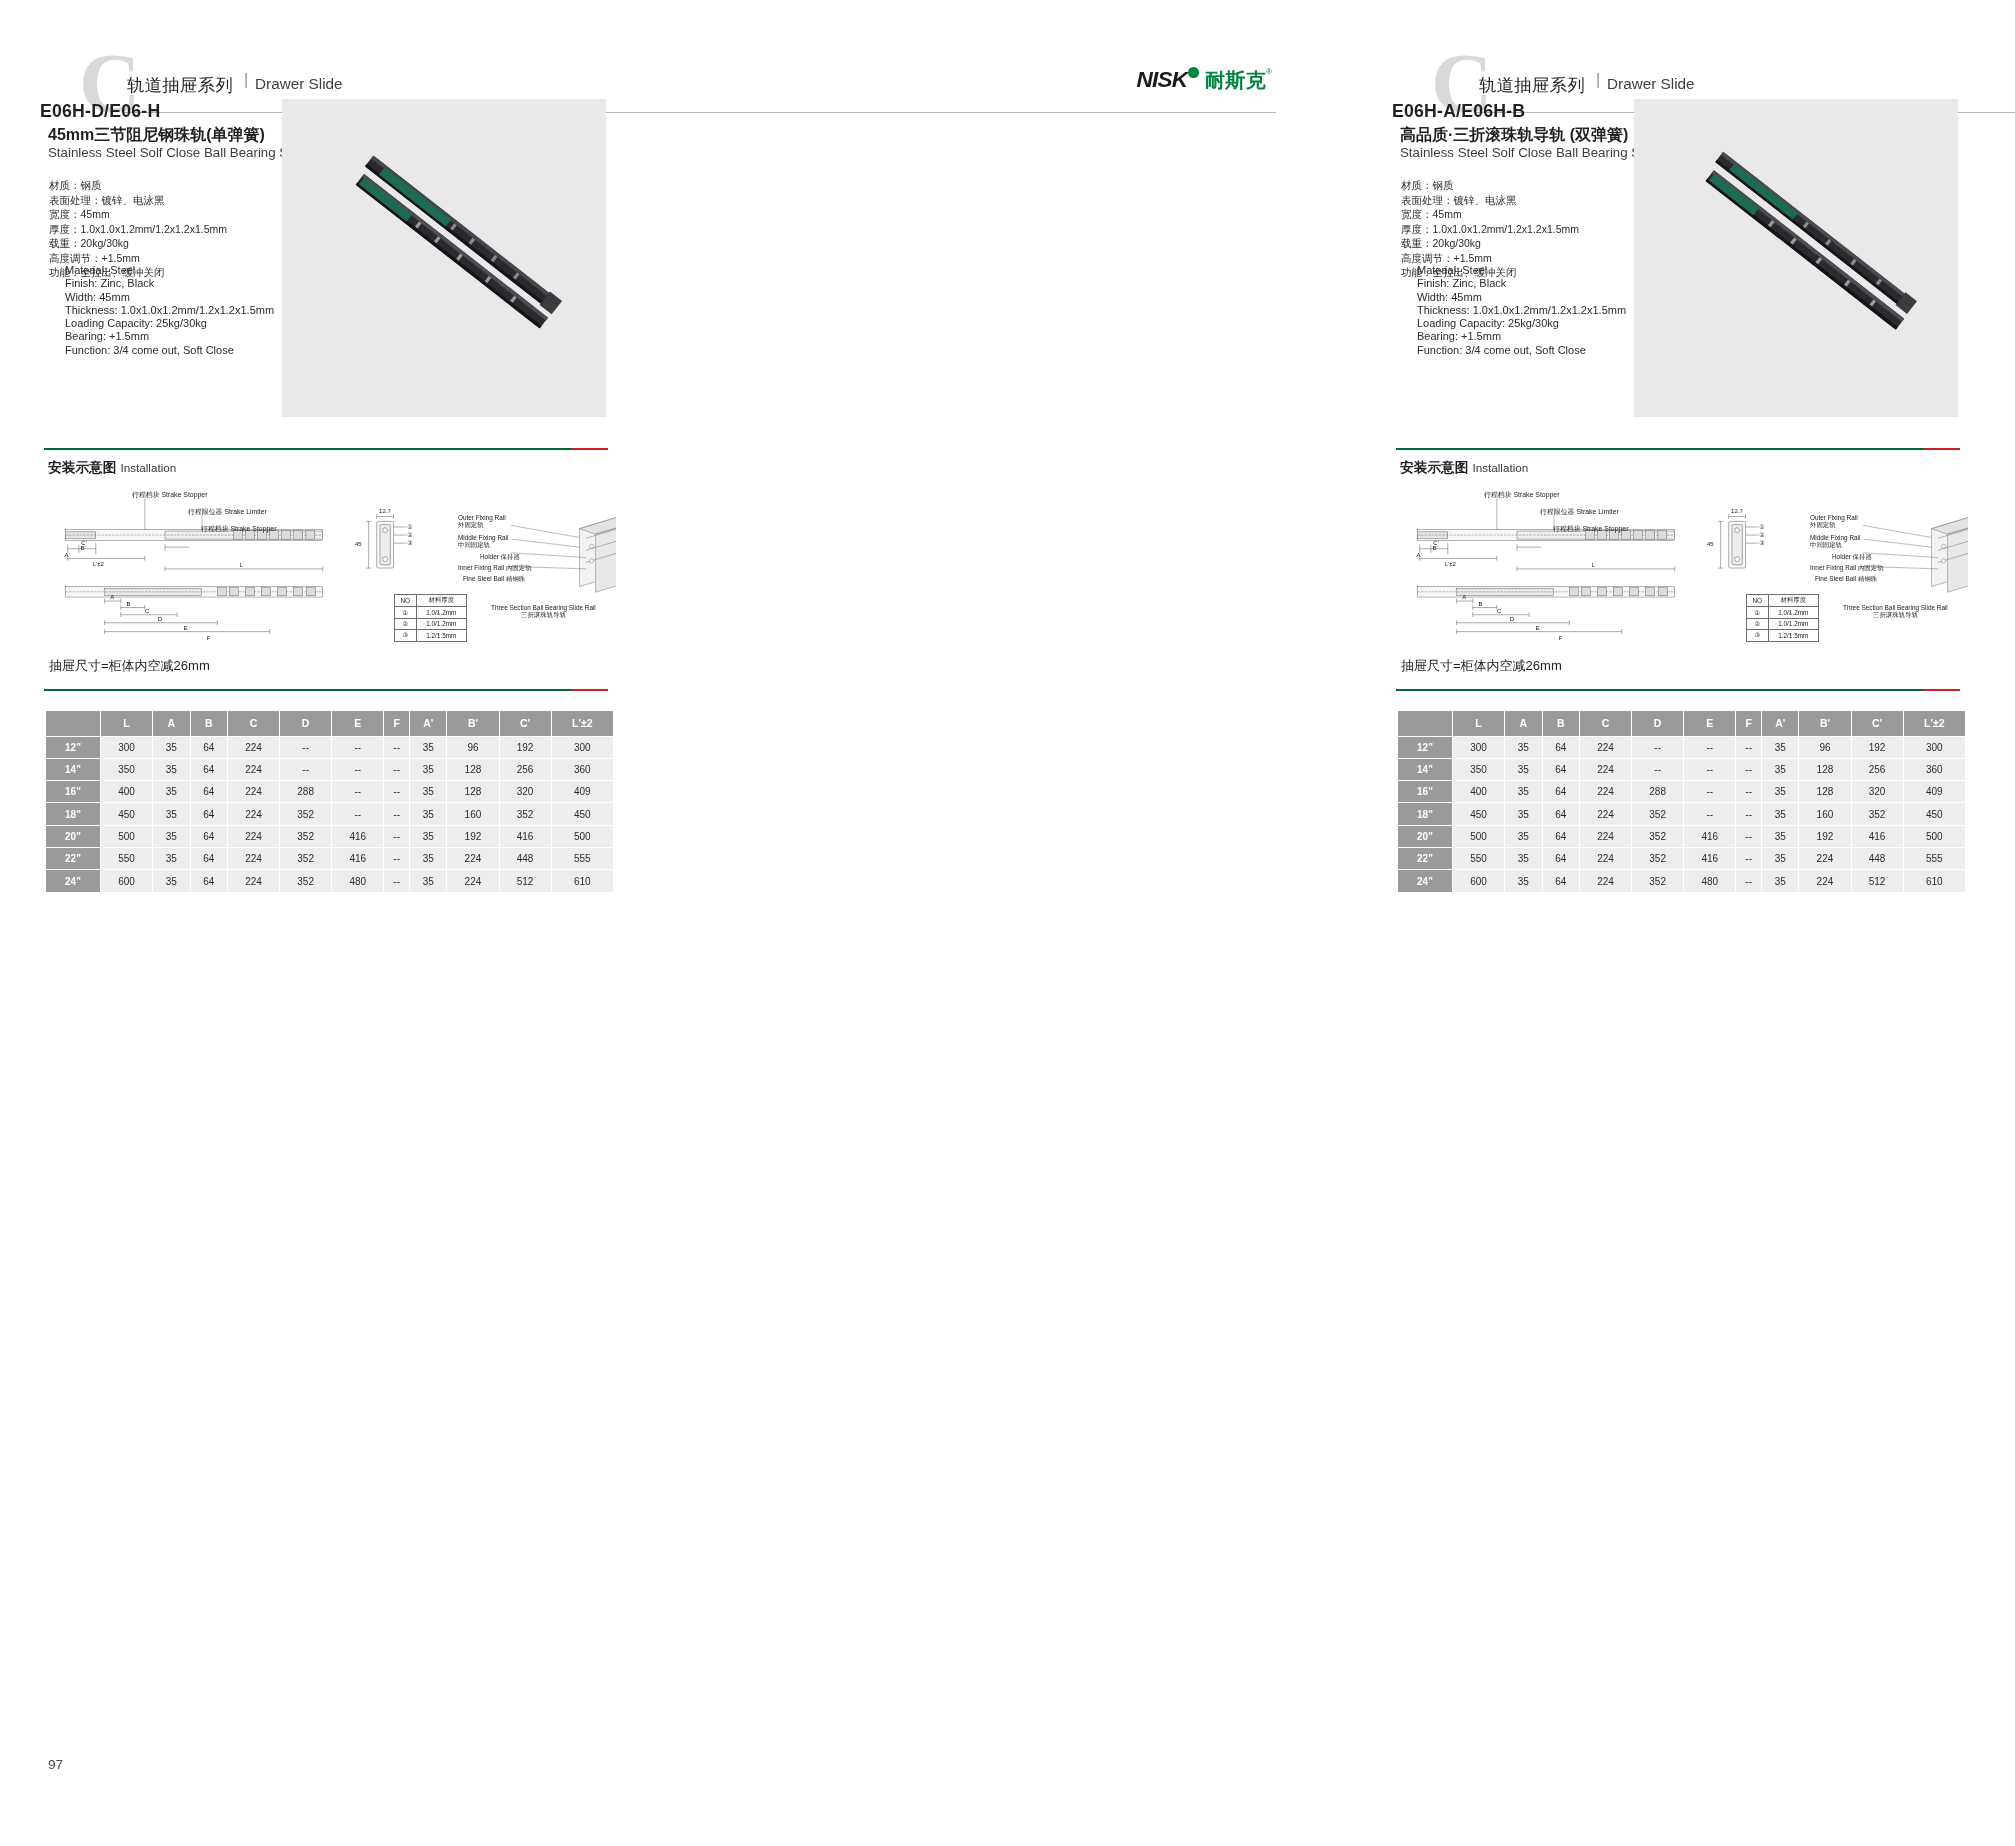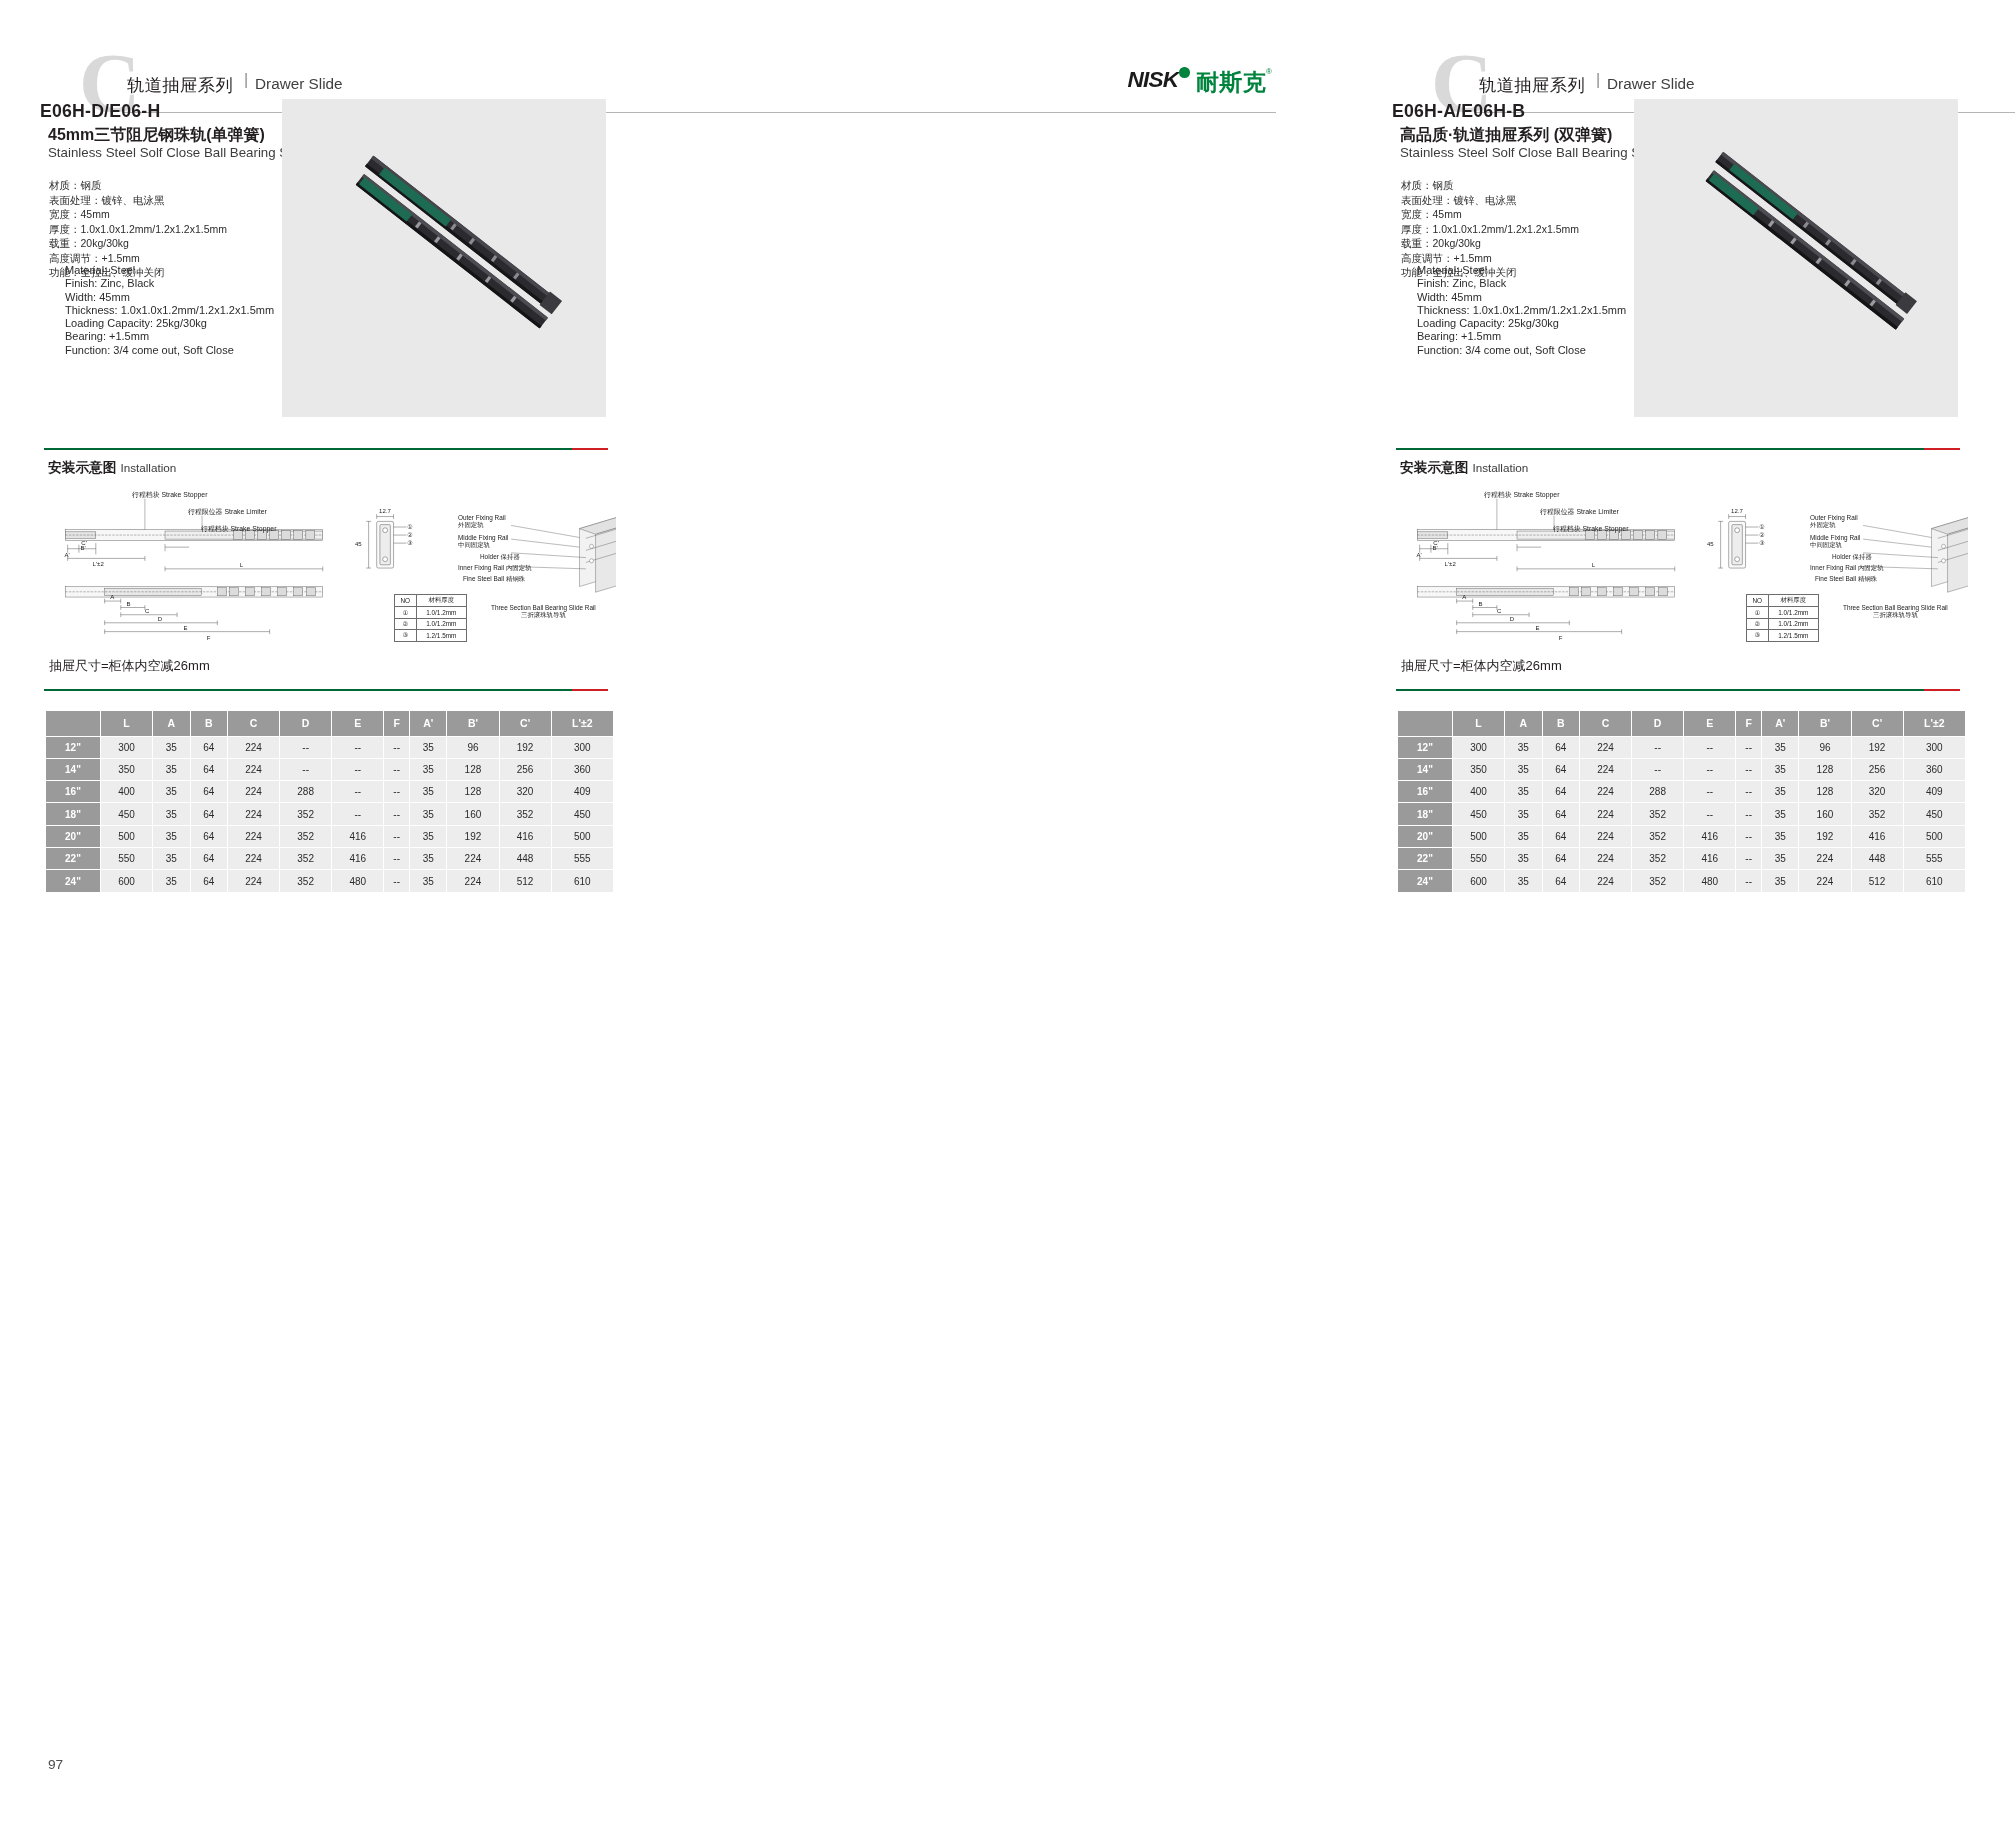--- a/index.html
+++ b/index.html
@@ -92,21 +92,21 @@
   .brand-dot {
     display: inline-block;
     width: 10.5px;
     height: 10.5px;
     border-radius: 50%;
     background: #00843d;
     margin: 0 2.4px 0 0.8px;
     vertical-align: 0.8px;
   }
   .brand-cn {
-    font-size: 23px;
+    font-size: 20px;
     font-weight: bold;
     color: #00843d;
     margin-left: 4px;
     letter-spacing: 0.4px;
   }
   .brand-reg {
     font-size: 8px;
     vertical-align: 11.3px;
     color: #00843d;
   }
@@ -649,21 +649,21 @@
     <div class="header">
       <div class="header-c">C</div>
       <div class="header-cn">轨道抽屉系列</div>
       <div class="header-div">|</div>
       <div class="header-en">Drawer Slide</div>
       <div class="header-rule"></div>
 
     </div>
 
     <div class="prod-code">E06H-A/E06H-B</div>
-    <div class="prod-title-cn">高品质·轨道抽屉系列 (双弹簧)</div>
+    <div class="prod-title-cn">高品质·三折滚珠轨导轨 (双弹簧)</div>
     <div class="prod-title-en">Stainless Steel Solf Close Ball Bearing Slide</div>
     <div class="spec-cn" style="white-space:pre-line">材质：钢质
 表面处理：镀锌、电泳黑
 宽度：45mm
 厚度：1.0x1.0x1.2mm/1.2x1.2x1.5mm
 载重：20kg/30kg
 高度调节：+1.5mm
 功能：全拉出、缓冲关闭</div>
     <div class="spec-en" style="white-space:pre-line">Material: Steel
 Finish: Zinc, Black

